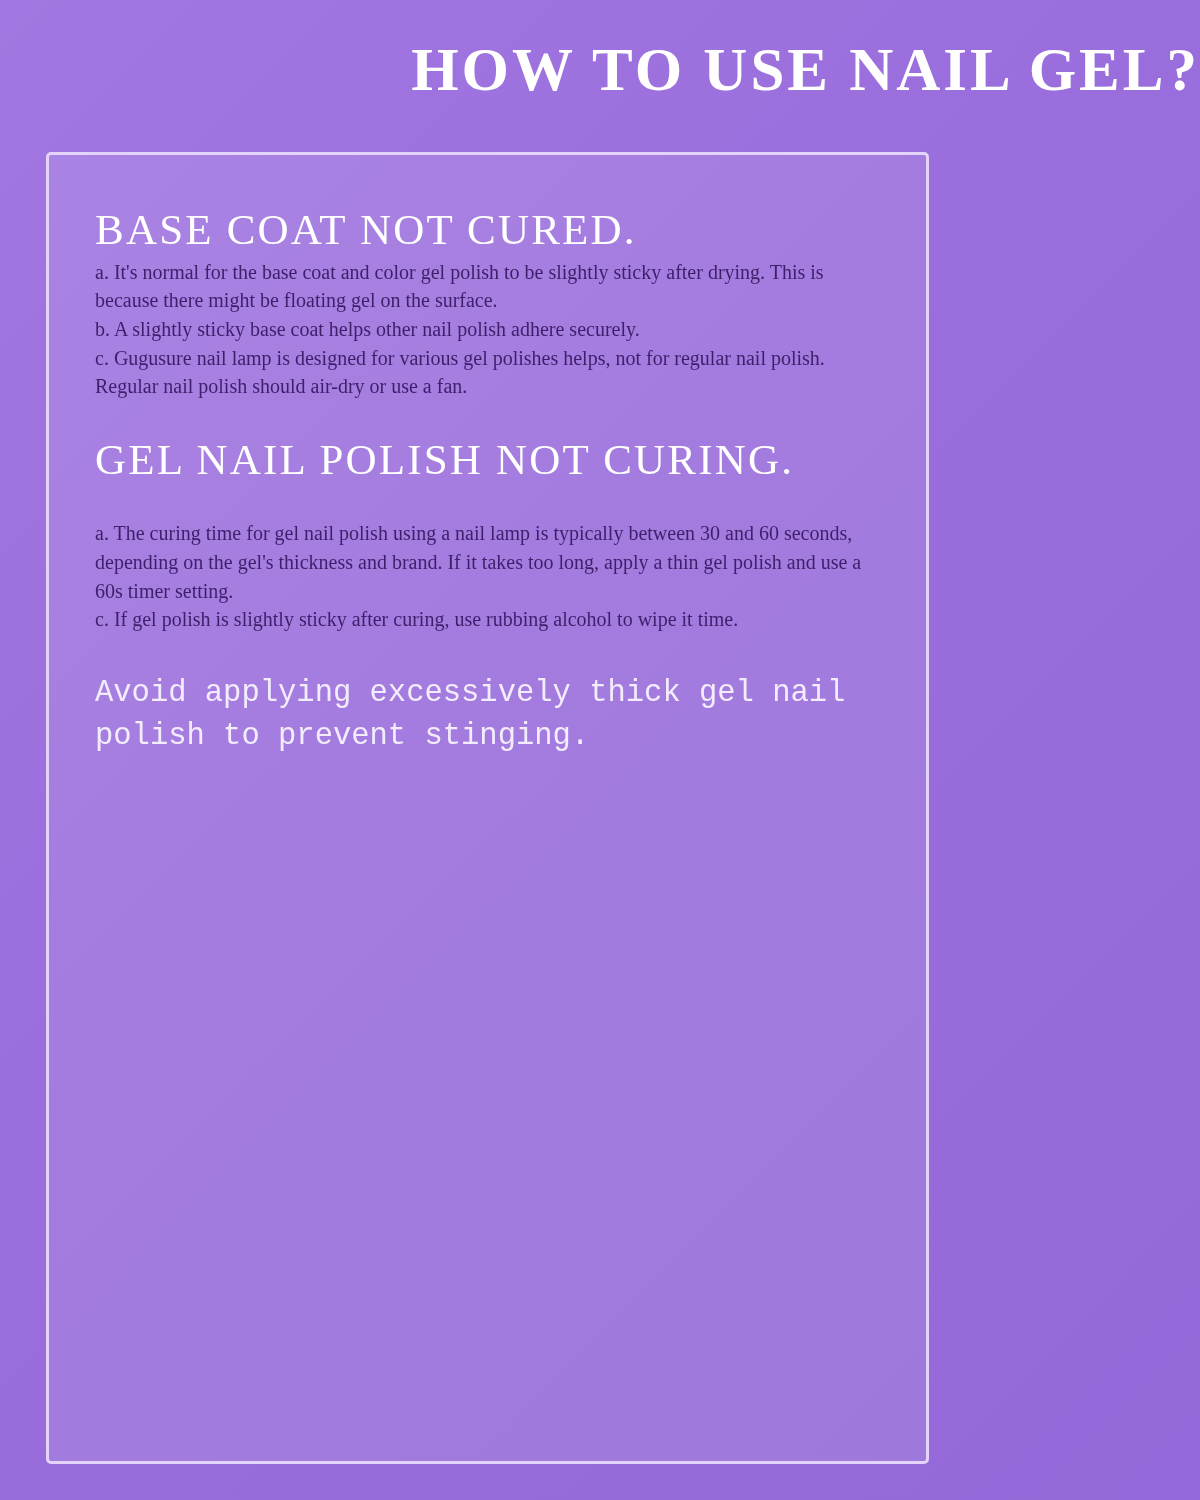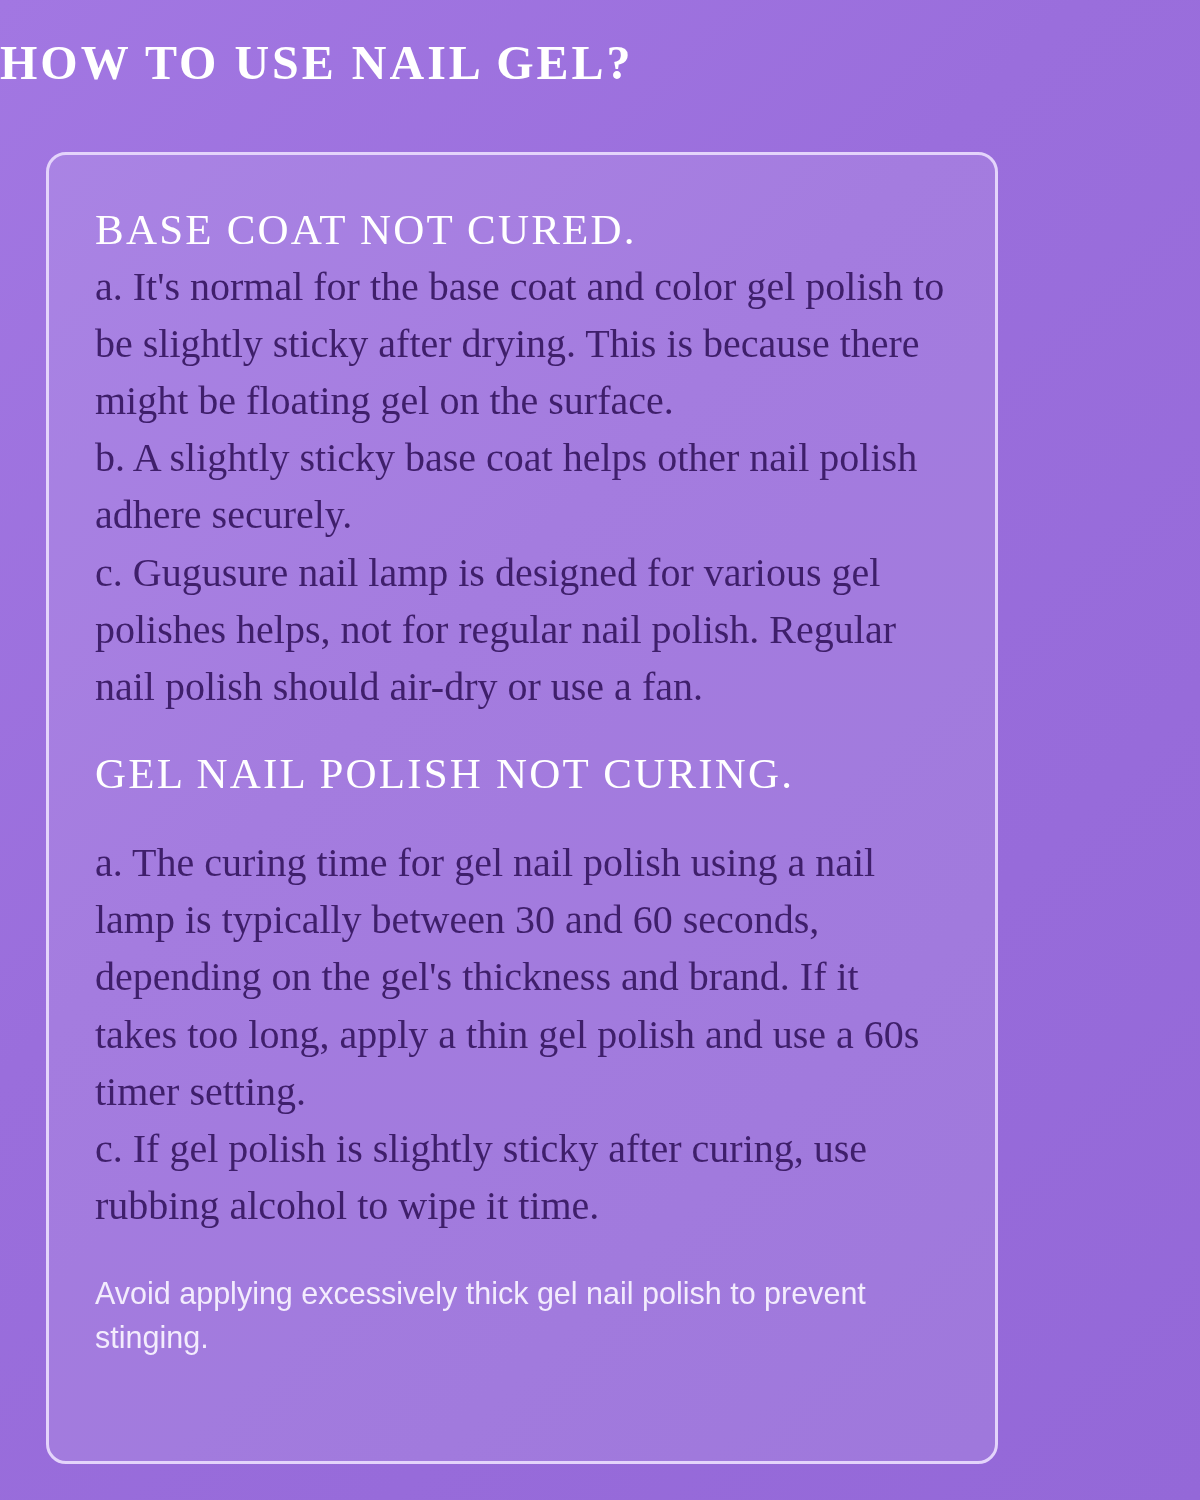--- a/index.html
+++ b/index.html
@@ -19,38 +19,38 @@
     height: 1500px;
     background: linear-gradient(135deg, #a277e2 0%, #9a6edc 40%, #9468d8 100%);
     box-sizing: border-box;
     padding: 0;
   }
   .poster-title {
     position: absolute;
     top: 38px;
     left: 0;
     width: 1200px;
-    text-align: left;
+    text-align: right;
     color: #ffffff;
     font-family: "Liberation Serif", serif;
     font-weight: bold;
-    font-size: 48px;
+    font-size: 61px;
     letter-spacing: 3px;
     line-height: 1.05;
     white-space: nowrap;
   }
   .card {
     position: absolute;
     top: 152px;
     left: 46px;
-    width: 952px;
+    width: 883px;
     height: 1312px;
     box-sizing: border-box;
     border: 3px solid #e4d4fb;
-    border-radius: 20px;
+    border-radius: 5px;
     background: rgba(255, 255, 255, 0.10);
     padding: 50px 46px 0 46px;
   }
   .section {
     margin-bottom: 34px;
   }
   .section:last-of-type {
     margin-bottom: 0;
   }
   .section-heading {
@@ -58,30 +58,30 @@
     font-family: "Liberation Serif", serif;
     font-size: 43px;
     letter-spacing: 2.2px;
     line-height: 1.18;
     margin: 0 0 2px 0;
     white-space: nowrap;
   }
   .section-body {
     color: #3f1f6b;
     font-family: "Liberation Serif", serif;
-    font-size: 40px;
+    font-size: 20px;
     line-height: 1.43;
     margin: 0;
   }
   .section-body p {
     margin: 0;
   }
   .footnote {
     color: #f3ecfd;
-    font-family: Liberation Sans, sans-serif;
+    font-family: Liberation Mono, monospace;
     font-size: 30.5px;
     line-height: 1.43;
     margin: 0;
     padding-top: 4px;
   }
 </style>
 </head>
 <body>
 
 <div class="poster">

